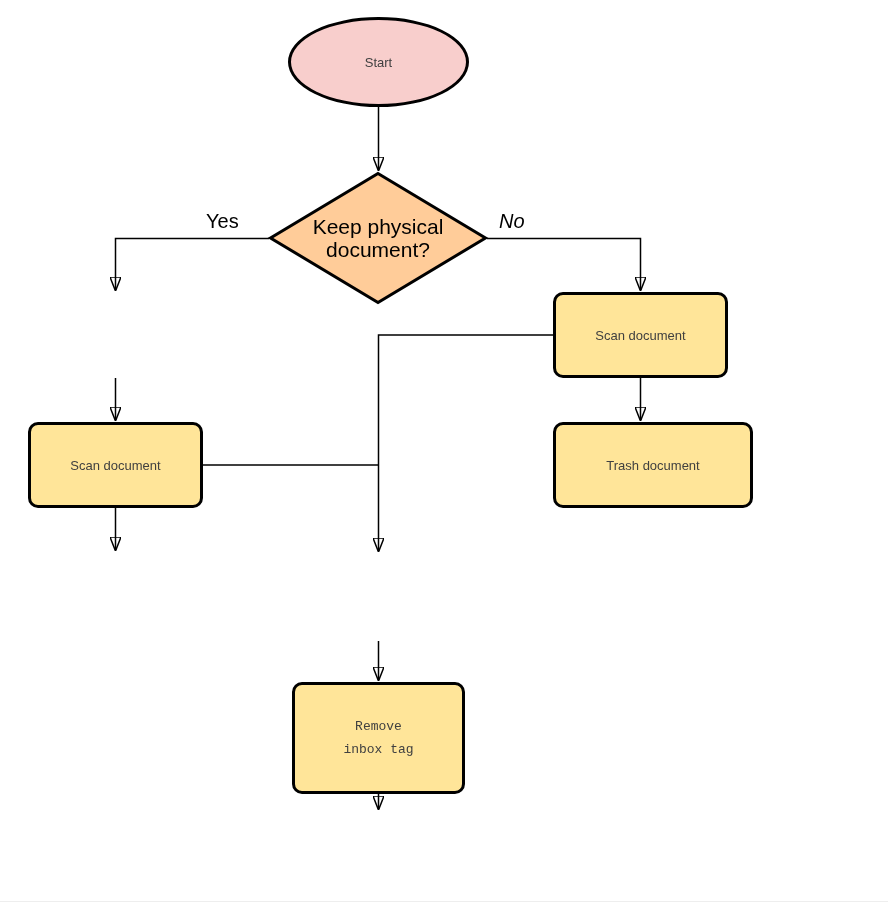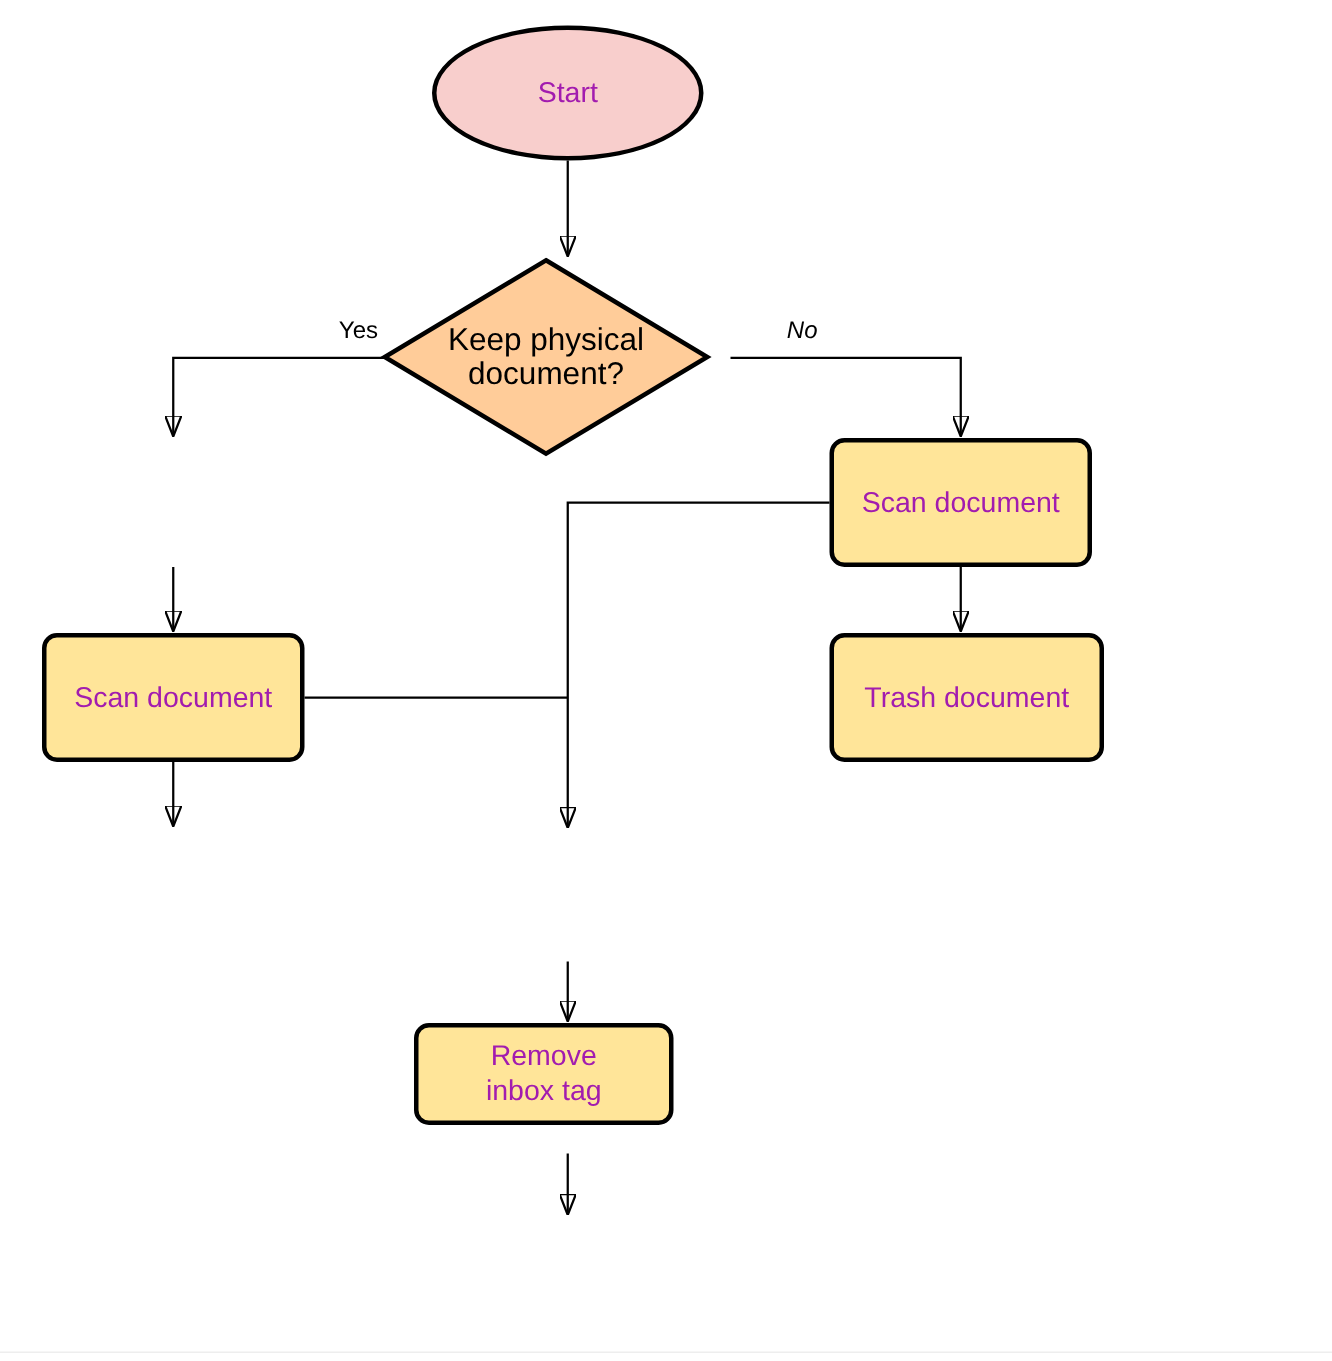--- a/index.html
+++ b/index.html
@@ -25,38 +25,38 @@
     stroke: var(--connector, #000000);
     stroke-width: 1.5;
   }
   .node {
     position: absolute;
     display: flex;
     align-items: center;
     justify-content: center;
     text-align: center;
     white-space: pre-line;
-    font-size: 19px;
+    font-size: 13px;
     line-height: 23px;
-    color: #a21caf;
+    color: #404040;
     box-sizing: border-box;
   }
   .terminal {
     background: var(--terminal-fill, #F8CECC);
     border: 3px solid var(--shape-border, #000000);
     border-radius: 50%;
   }
   .process {
     background: var(--process-fill, #FFE599);
     border: 3px solid var(--shape-border, #000000);
     border-radius: 10px;
   }
   .decision-wrap {
     position: absolute;
-    left: 255px; top: 172px;
+    left: 269px; top: 172px;
     width: 218px; height: 132px;
   }
   .decision-wrap svg { overflow: visible; display: block; }
   .decision-wrap polygon {
     fill: var(--decision-fill, #FFCC99);
     stroke: var(--shape-border, #000000);
     stroke-width: 3;
     stroke-linejoin: miter;
   }
   .decision-label {
@@ -67,22 +67,22 @@
     justify-content: center;
     text-align: center;
     white-space: pre-line;
     font-size: 21px;
     line-height: 23px;
     color: #000000;
   }
   .edge-label {
     position: absolute;
     width: 46px;
-    text-align: right;
-    font-size: 16px;
+    text-align: left;
+    font-size: 20px;
     line-height: 22px;
     color: #000000;
     background: #ffffff;
   }
   #side-note {
     position: absolute;
     left: 482px; top: 590px;
     width: 406px;
     font-size: 21px;
     line-height: 26px;
@@ -132,24 +132,24 @@
 
   <div class="edge-label" style="left:206px; top:210px;">Yes</div>
 
   <div class="edge-label" style="left:499px; top:210px;font-style:italic;">No</div>
 
 
   <div class="node process" style="left:553px; top:292px; width:175px; height:86px;">Scan document</div>
 
   <div class="node process" style="left:28px; top:422px; width:175px; height:86px;">Scan document</div>
 
-  <div class="node process" style="left:553px; top:422px; width:183px; height:86px;">Trash document</div>
+  <div class="node process" style="left:553px; top:422px; width:200px; height:86px;">Trash document</div>
 
 
 
 
-  <div class="node process" style="left:276px; top:682px; width:173px; height:68px;">Remove
+  <div class="node process" style="left:292px; top:682px; width:173px; height:112px;font-family:Liberation Mono, monospace;">Remove
 inbox tag</div>
 
 
   <div id="bottom-divider"></div>
 
 </div>
 
 </body></html>

